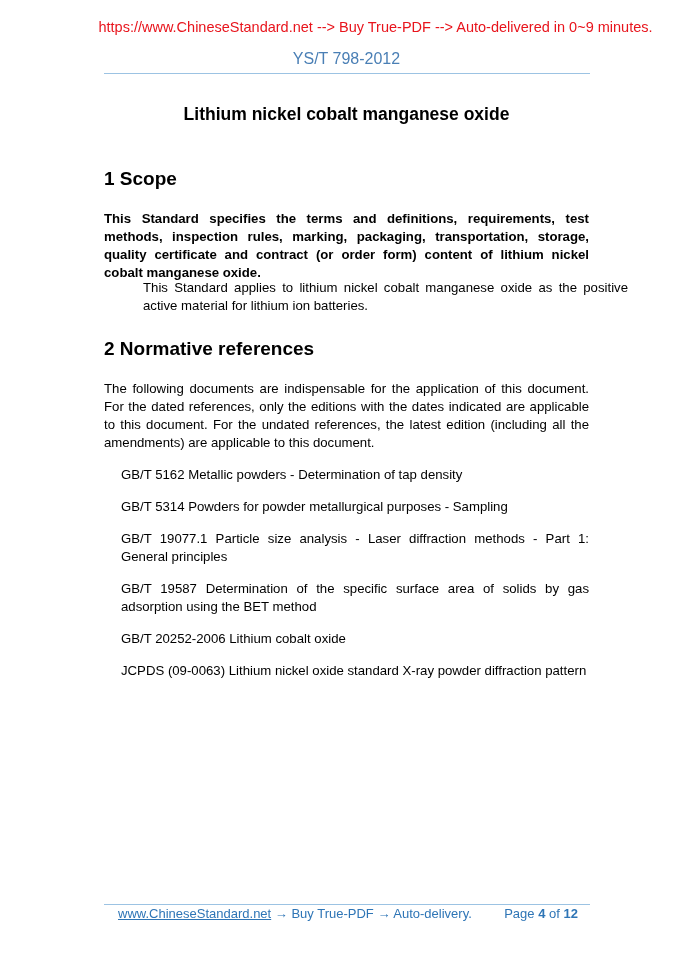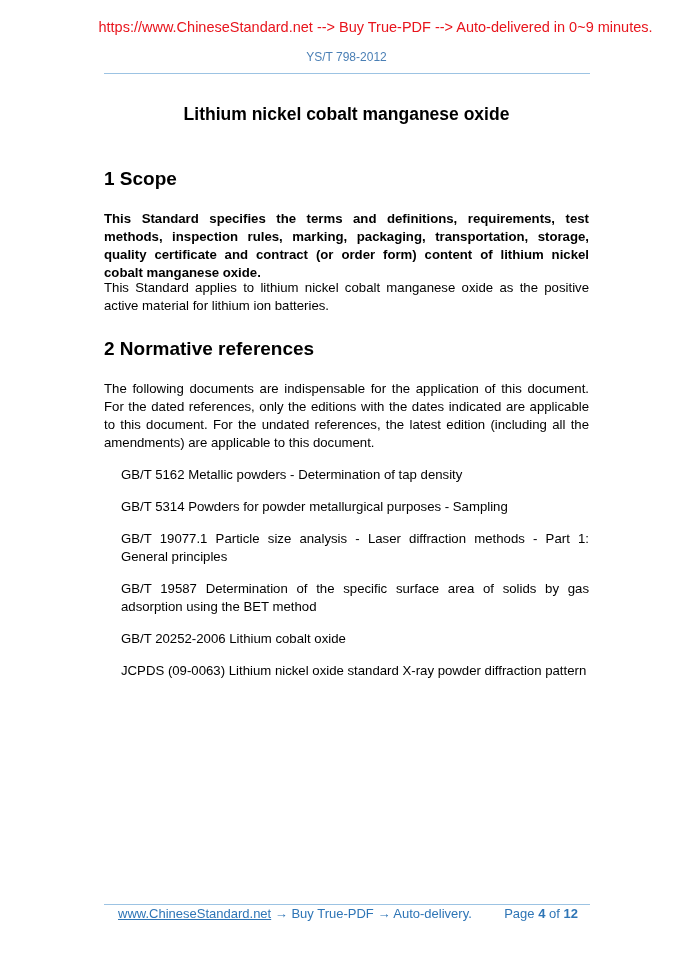--- a/index.html
+++ b/index.html
@@ -1,21 +1,21 @@
 <!DOCTYPE html>
 <html><head>
   <meta charset="utf-8">
   <style>
     html, body { margin: 0; padding: 0; background: #ffffff; }
     body { width: 693px; height: 980px; position: relative; overflow: hidden;
            font-family: "Liberation Sans", sans-serif; color: #000; }
     .top-banner { position: absolute; top: 19px; left: 0; width: 693px; text-align: center;
                   font-size: 14.5px; color: #e8141c; padding-left: 29px; }
     .std-code { position: absolute; top: 50px; left: 0; width: 693px; text-align: center;
-                font-size: 12px; color: #4a7fb5; }
+                font-size: 16px; color: #4a7fb5; }
     .header-rule { position: absolute; top: 73px; left: 104px; width: 486px; height: 0;
                    border-top: 1px solid #9cc3e3; }
     .doc-title { position: absolute; top: 104px; left: 0; width: 693px; text-align: center;
                  font-size: 17.5px; font-weight: bold; }
     .content { position: absolute; left: 104px; width: 485px; }
     h2 { margin: 0; font-size: 19px; font-weight: bold; position: absolute; left: 104px; }
     p.body { margin: 0; font-size: 13.2px; line-height: 18px; text-align: justify; }
     .refs { position: absolute; left: 121px; width: 468px; top: 466px; }
     .ref { font-size: 13.2px; line-height: 18px; text-align: justify; margin: 0 0 14px 0; }
     .footer-rule { position: absolute; top: 904px; left: 104px; width: 486px; height: 0;
@@ -32,21 +32,21 @@
 <div class="top-banner">https://www.ChineseStandard.net --&gt; Buy True-PDF --&gt; Auto-delivered in 0~9 minutes.</div>
 <div class="std-code">YS/T 798-2012</div>
 <div class="header-rule"></div>
 
 <div class="doc-title">Lithium nickel cobalt manganese oxide</div>
 
 <h2 style="top:168px;">1 Scope</h2>
 <div class="content" style="top:210px;font-weight:bold;">
   <p class="body">This Standard specifies the terms and definitions, requirements, test methods, inspection rules, marking, packaging, transportation, storage, quality certificate and contract (or order form) content of lithium nickel cobalt manganese oxide.</p>
 </div>
-<div class="content" style="top:279px;">
+<div class="content" style="top:279px;margin-left:39px;">
   <p class="body">This Standard applies to lithium nickel cobalt manganese oxide as the positive active material for lithium ion batteries.</p>
 </div>
 
 <h2 style="top:338px;">2 Normative references</h2>
 <div class="content" style="top:380px;">
   <p class="body">The following documents are indispensable for the application of this document. For the dated references, only the editions with the dates indicated are applicable to this document. For the undated references, the latest edition (including all the amendments) are applicable to this document.</p>
 </div>
 
 <div class="refs">
   <p class="ref">GB/T 5162 Metallic powders - Determination of tap density</p>

